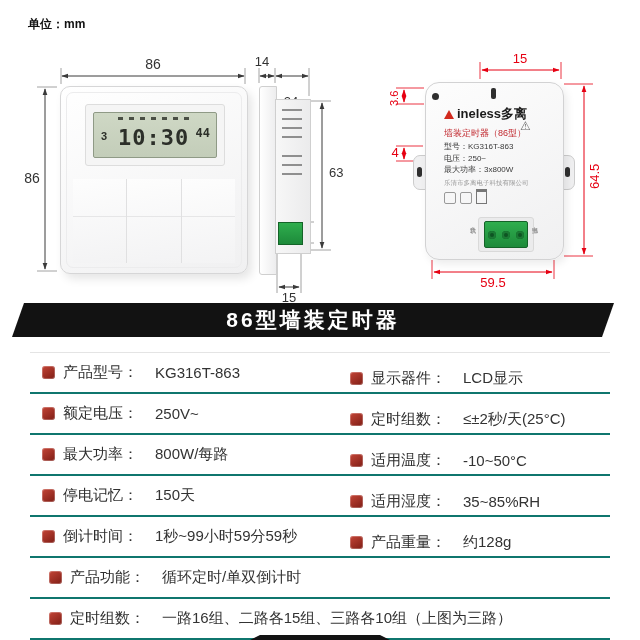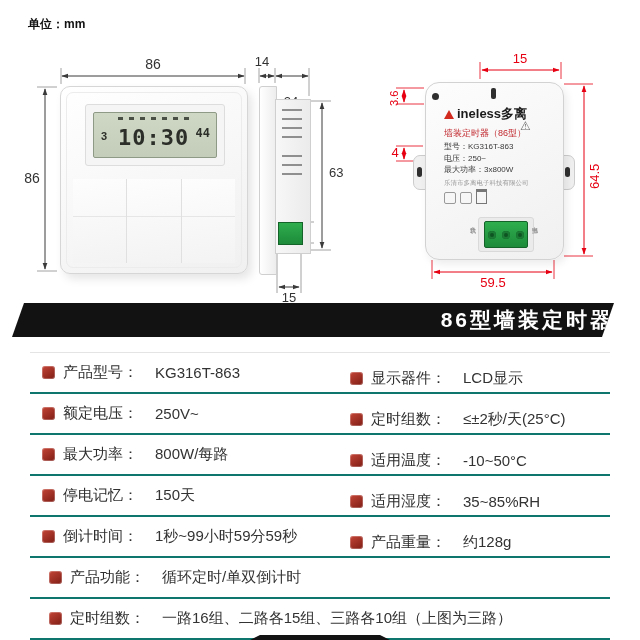--- a/index.html
+++ b/index.html
@@ -77,21 +77,21 @@
   .terminal-block{position:absolute;left:58px;top:138px;width:42px;height:25px;
     background:linear-gradient(#2fae4e,#1d8a3a);border:1px solid #146328;border-radius:2px;
     display:flex;justify-content:space-around;align-items:center;}
   .screw{width:8px;height:8px;border-radius:50%;background:#0e5423;box-shadow:inset 0 0 0 2px #1b7a34;}
   .tlabel{position:absolute;writing-mode:vertical-rl;font-size:6px;color:#8a8a8a;letter-spacing:1px;top:139px;}
   .tlabel.l{left:42px;} .tlabel.r{left:104px;}
 
   
   .banner{position:absolute;left:12px;right:26px;top:303px;height:34px;background:#121212;
     clip-path:polygon(12px 0,100% 0,calc(100% - 12px) 100%,0 100%);
-    display:flex;align-items:center;justify-content:flex-end;}
+    display:flex;align-items:center;justify-content:center;}
   .banner span{color:#fff;font-size:21px;font-weight:bold;letter-spacing:3px;}
 
   
   .spec-table{position:absolute;left:30px;right:30px;top:352px;border-top:1px solid #e4e4e4;}
   .spec-row{display:flex;align-items:center;height:39px;border-bottom:2px solid #0f766e;
     padding-left:12px;font-size:15px;}
   .cell{display:flex;align-items:center;min-width:0;}
   .c-left{width:308px;flex-shrink:0;}
   .c-right{flex:1;margin-top:12px;}
   .c-full{flex:1;margin-left:7px;}

